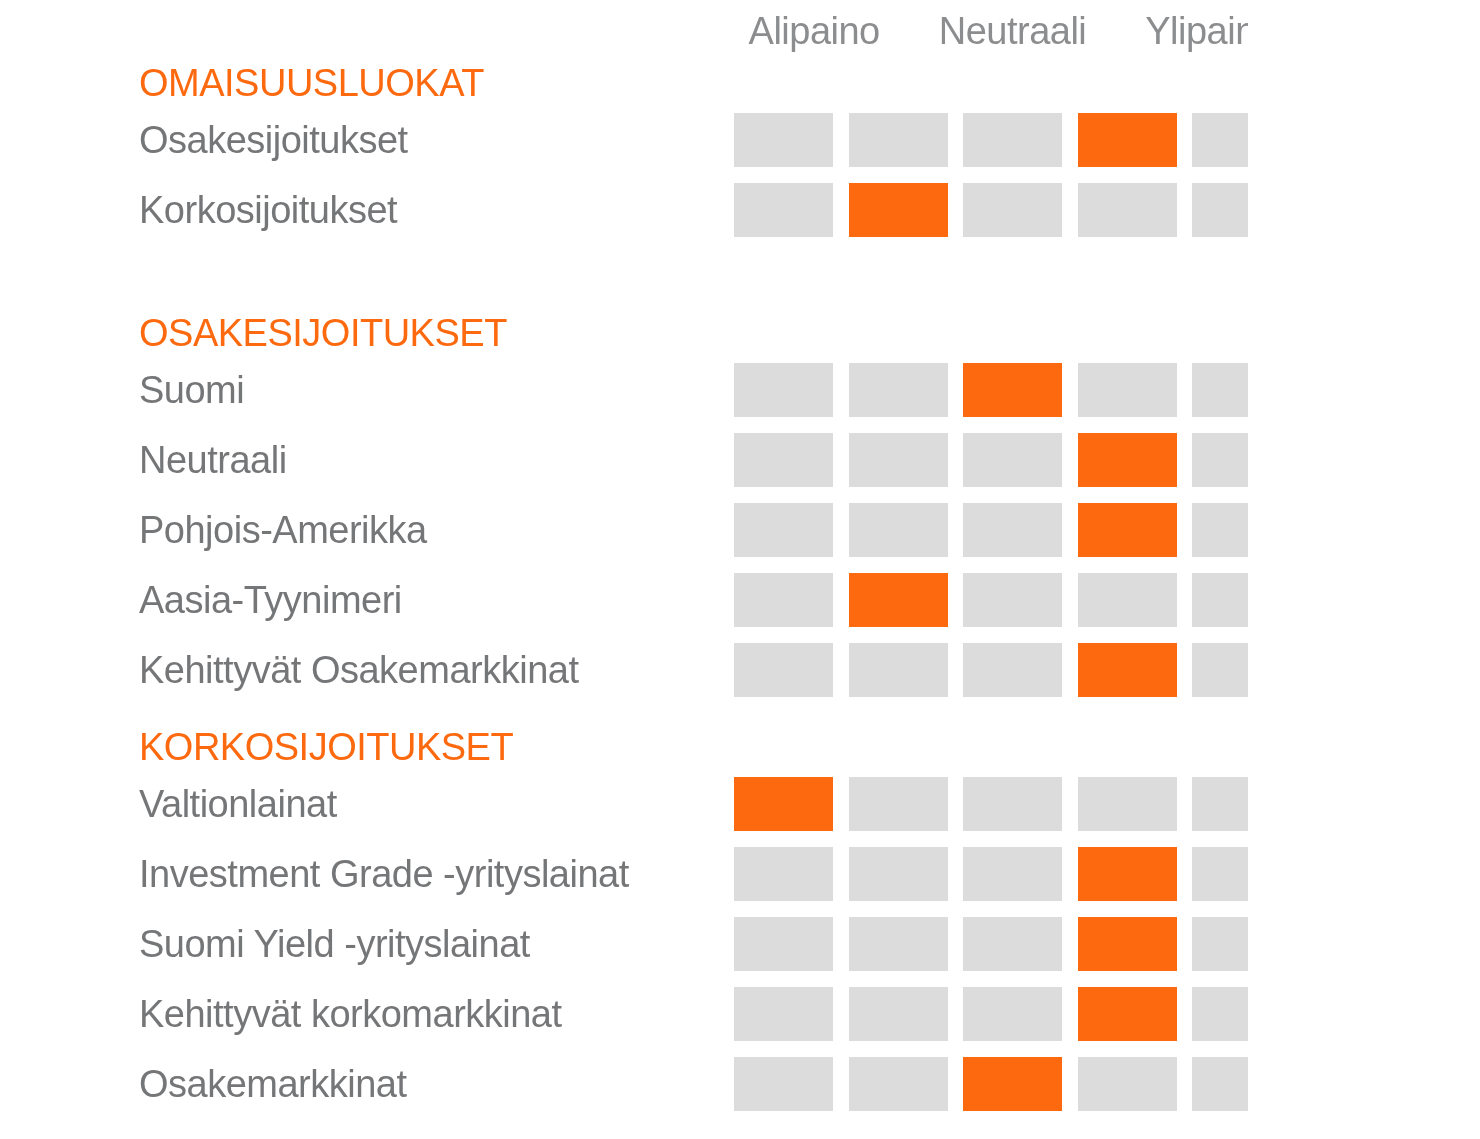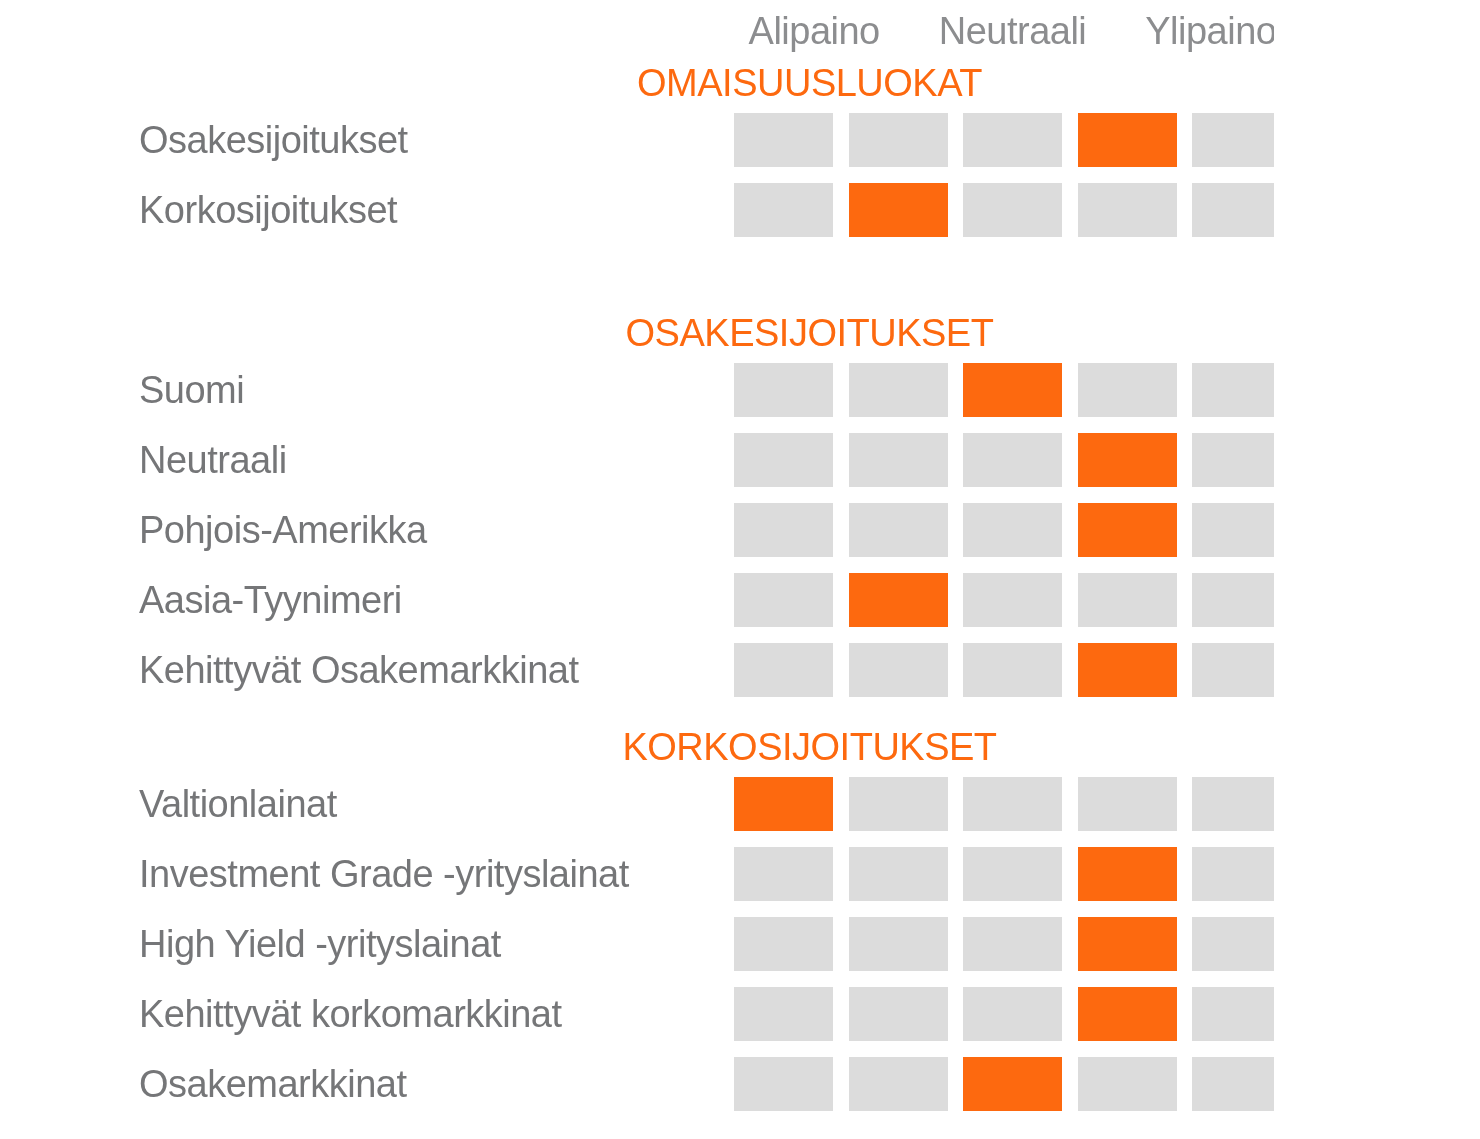--- a/index.html
+++ b/index.html
@@ -3,21 +3,20 @@
 <meta charset="utf-8">
 <style>
   html, body { margin: 0; padding: 0; background: #ffffff; }
   .canvas {
     position: relative;
     width: 1248px;
     height: 1139px;
     background: #ffffff;
     font-family: "Liberation Sans", sans-serif;
     overflow: hidden;
-    padding-left: 26px;
   }
   .col-headers {
     position: absolute;
     top: 9px;
     left: 715px;
     width: 595px;
     display: flex;
   }
   .col-headers span {
     flex: 1;
@@ -26,21 +25,20 @@
     line-height: 44px;
     font-weight: 300;
     color: #8C8D8F;
     letter-spacing: -0.5px;
     white-space: nowrap;
   }
   .section {
     position: absolute;
     left: 0;
     width: 1480px;
-    text-align: center;
   }
   .section-title {
     margin: 0 0 11px 139px;
     font-size: 38px;
     line-height: 38px;
     font-weight: 300;
     letter-spacing: -0.5px;
     color: #FD690F;
     white-space: nowrap;
   }
@@ -178,21 +176,21 @@
           <span class="row-label">Investment Grade -yrityslainat</span>
           <div class="cells">
             <div class="cell"></div>
             <div class="cell"></div>
             <div class="cell"></div>
             <div class="cell active"></div>
             <div class="cell"></div>
           </div>
         </div>
         <div class="row">
-          <span class="row-label">High Yield -yrityslainat</span>
+          <span class="row-label">Suomi Yield -yrityslainat</span>
           <div class="cells">
             <div class="cell"></div>
             <div class="cell"></div>
             <div class="cell"></div>
             <div class="cell active"></div>
             <div class="cell"></div>
           </div>
         </div>
         <div class="row">
           <span class="row-label">Kehittyvät korkomarkkinat</span>

